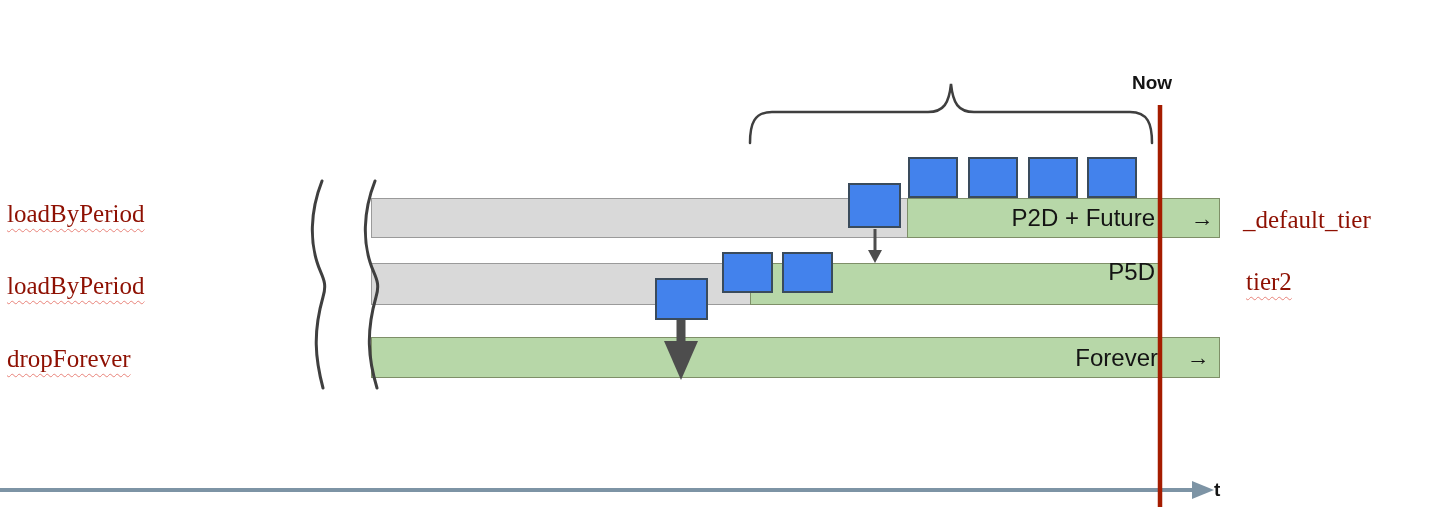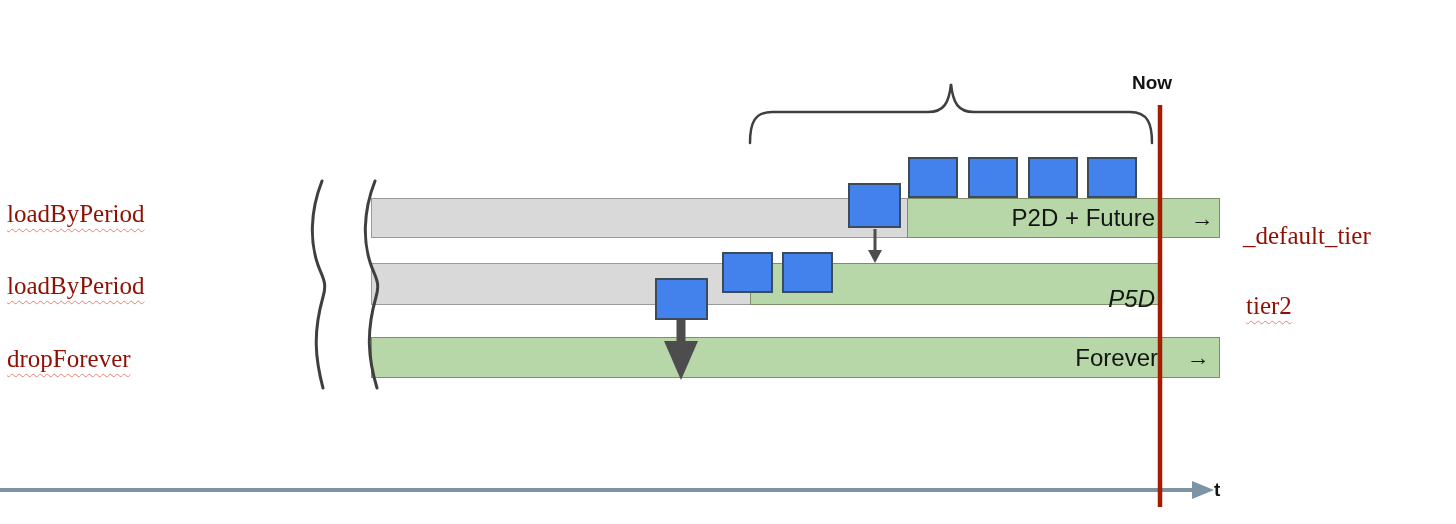--- a/index.html
+++ b/index.html
@@ -64,36 +64,36 @@
 
   <div class="segment" style="left:908px;top:157px;width:50px;height:41px;"></div>
   <div class="segment" style="left:968px;top:157px;width:50px;height:41px;"></div>
   <div class="segment" style="left:1028px;top:157px;width:50px;height:41px;"></div>
   <div class="segment" style="left:1087px;top:157px;width:50px;height:41px;"></div>
 
   <div class="segment" style="left:848px;top:183px;width:53px;height:45px;"></div>
 
   <div class="bar gray" style="left:371px;top:263px;width:380px;height:42px;"></div>
   <div class="bar green" style="left:750px;top:263px;width:410px;height:42px;"></div>
-  <div class="bar-label" style="right:301px;top:278px;height:44px;line-height:42px;font-style:italic;">P5D</div>
+  <div class="bar-label" style="right:301px;top:251px;height:44px;line-height:42px;">P5D</div>
 
   <div class="segment" style="left:722px;top:252px;width:51px;height:41px;"></div>
   <div class="segment" style="left:782px;top:252px;width:51px;height:41px;"></div>
   <div class="segment" style="left:655px;top:278px;width:53px;height:42px;"></div>
 
   <div class="bar green" style="left:371px;top:337px;width:849px;height:41px;"></div>
   <div class="bar-label" style="right:298px;top:337px;height:41px;line-height:41px;">Forever</div>
   <div class="bar-arrow" style="left:1180px;top:337px;width:36px;line-height:41px;">→</div>
 
   <div class="code-label squiggle" style="left:7px;top:200px;">loadByPeriod</div>
   <div class="code-label squiggle" style="left:7px;top:272px;">loadByPeriod</div>
   <div class="code-label squiggle" style="left:7px;top:345px;text-align:center;">dropForever</div>
 
-  <div class="code-label" style="left:1243px;top:222px;">_default_tier</div>
-  <div class="code-label squiggle" style="left:1246px;top:268px;margin-top:24px;">tier2</div>
+  <div class="code-label" style="left:1243px;top:206px;">_default_tier</div>
+  <div class="code-label squiggle" style="left:1246px;top:268px;">tier2</div>
 
   <div class="annotation" style="left:1132px;top:72px;width:60px;text-align:left;">Now</div>
   <div class="annotation" style="left:1214px;top:479px;">t</div>
 
   <svg class="overlay" width="1456" height="524" viewBox="0 0 1456 524">
 
     <path d="M 322 181 C 309 214, 311 243, 317 262 C 321 276, 328 281, 323 297 C 313 332, 315 358, 323 388" fill="none" stroke="#3f3f3f" stroke-width="3" stroke-linecap="round"></path>
 
     <path d="M 375 181 C 362 214, 364 243, 370 262 C 374 276, 381 281, 376 297 C 366 332, 368 358, 377 388" fill="none" stroke="#3f3f3f" stroke-width="3" stroke-linecap="round"></path>
 

